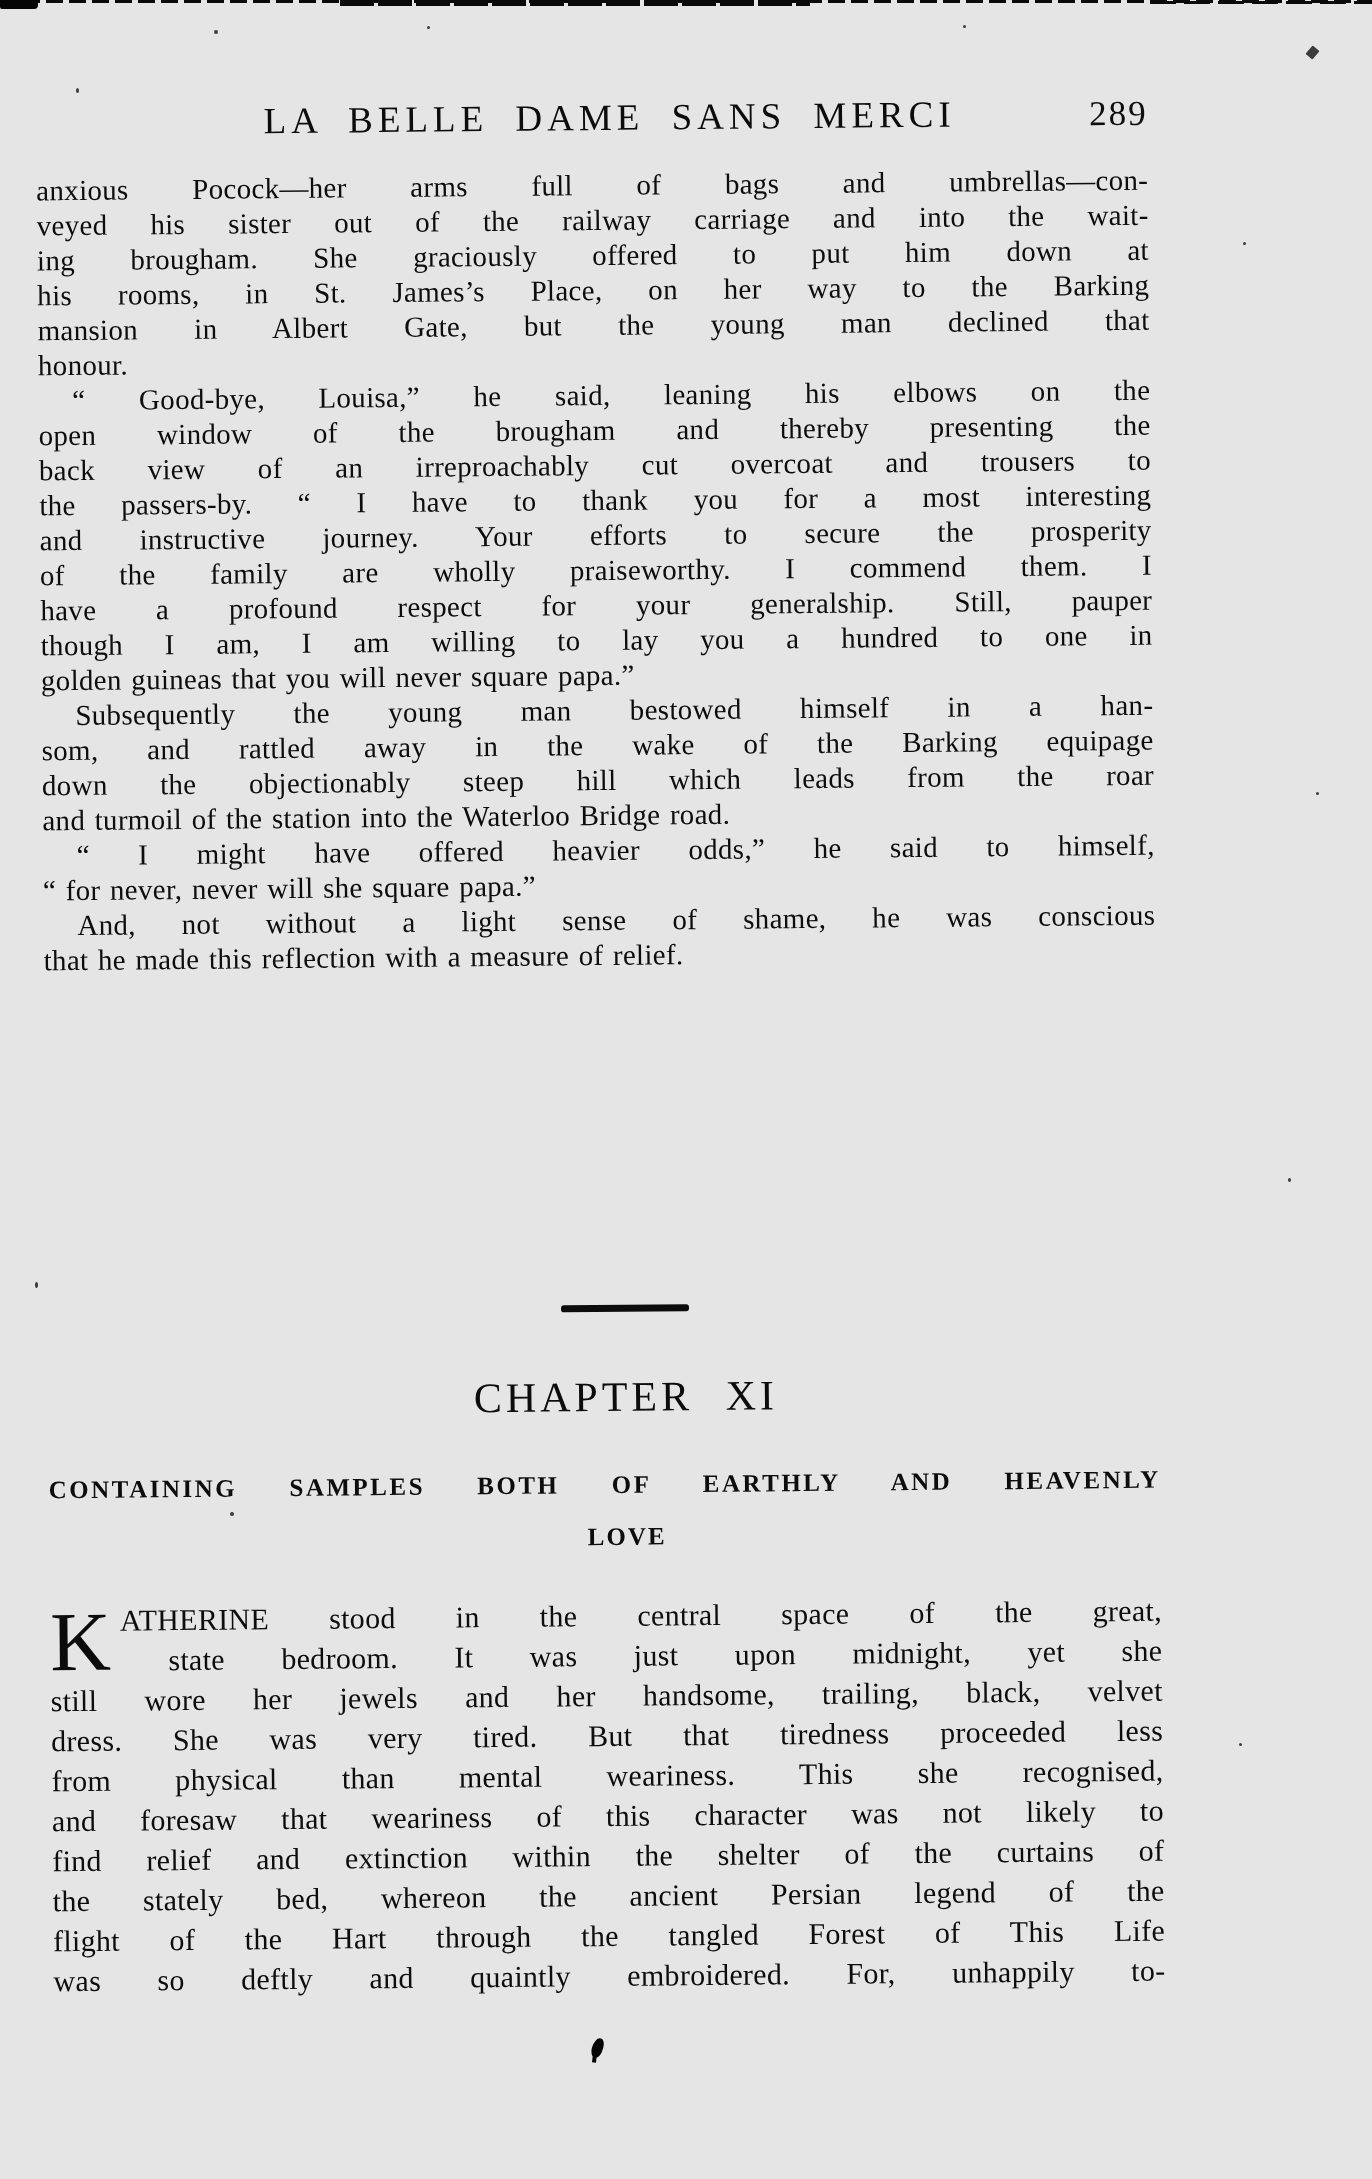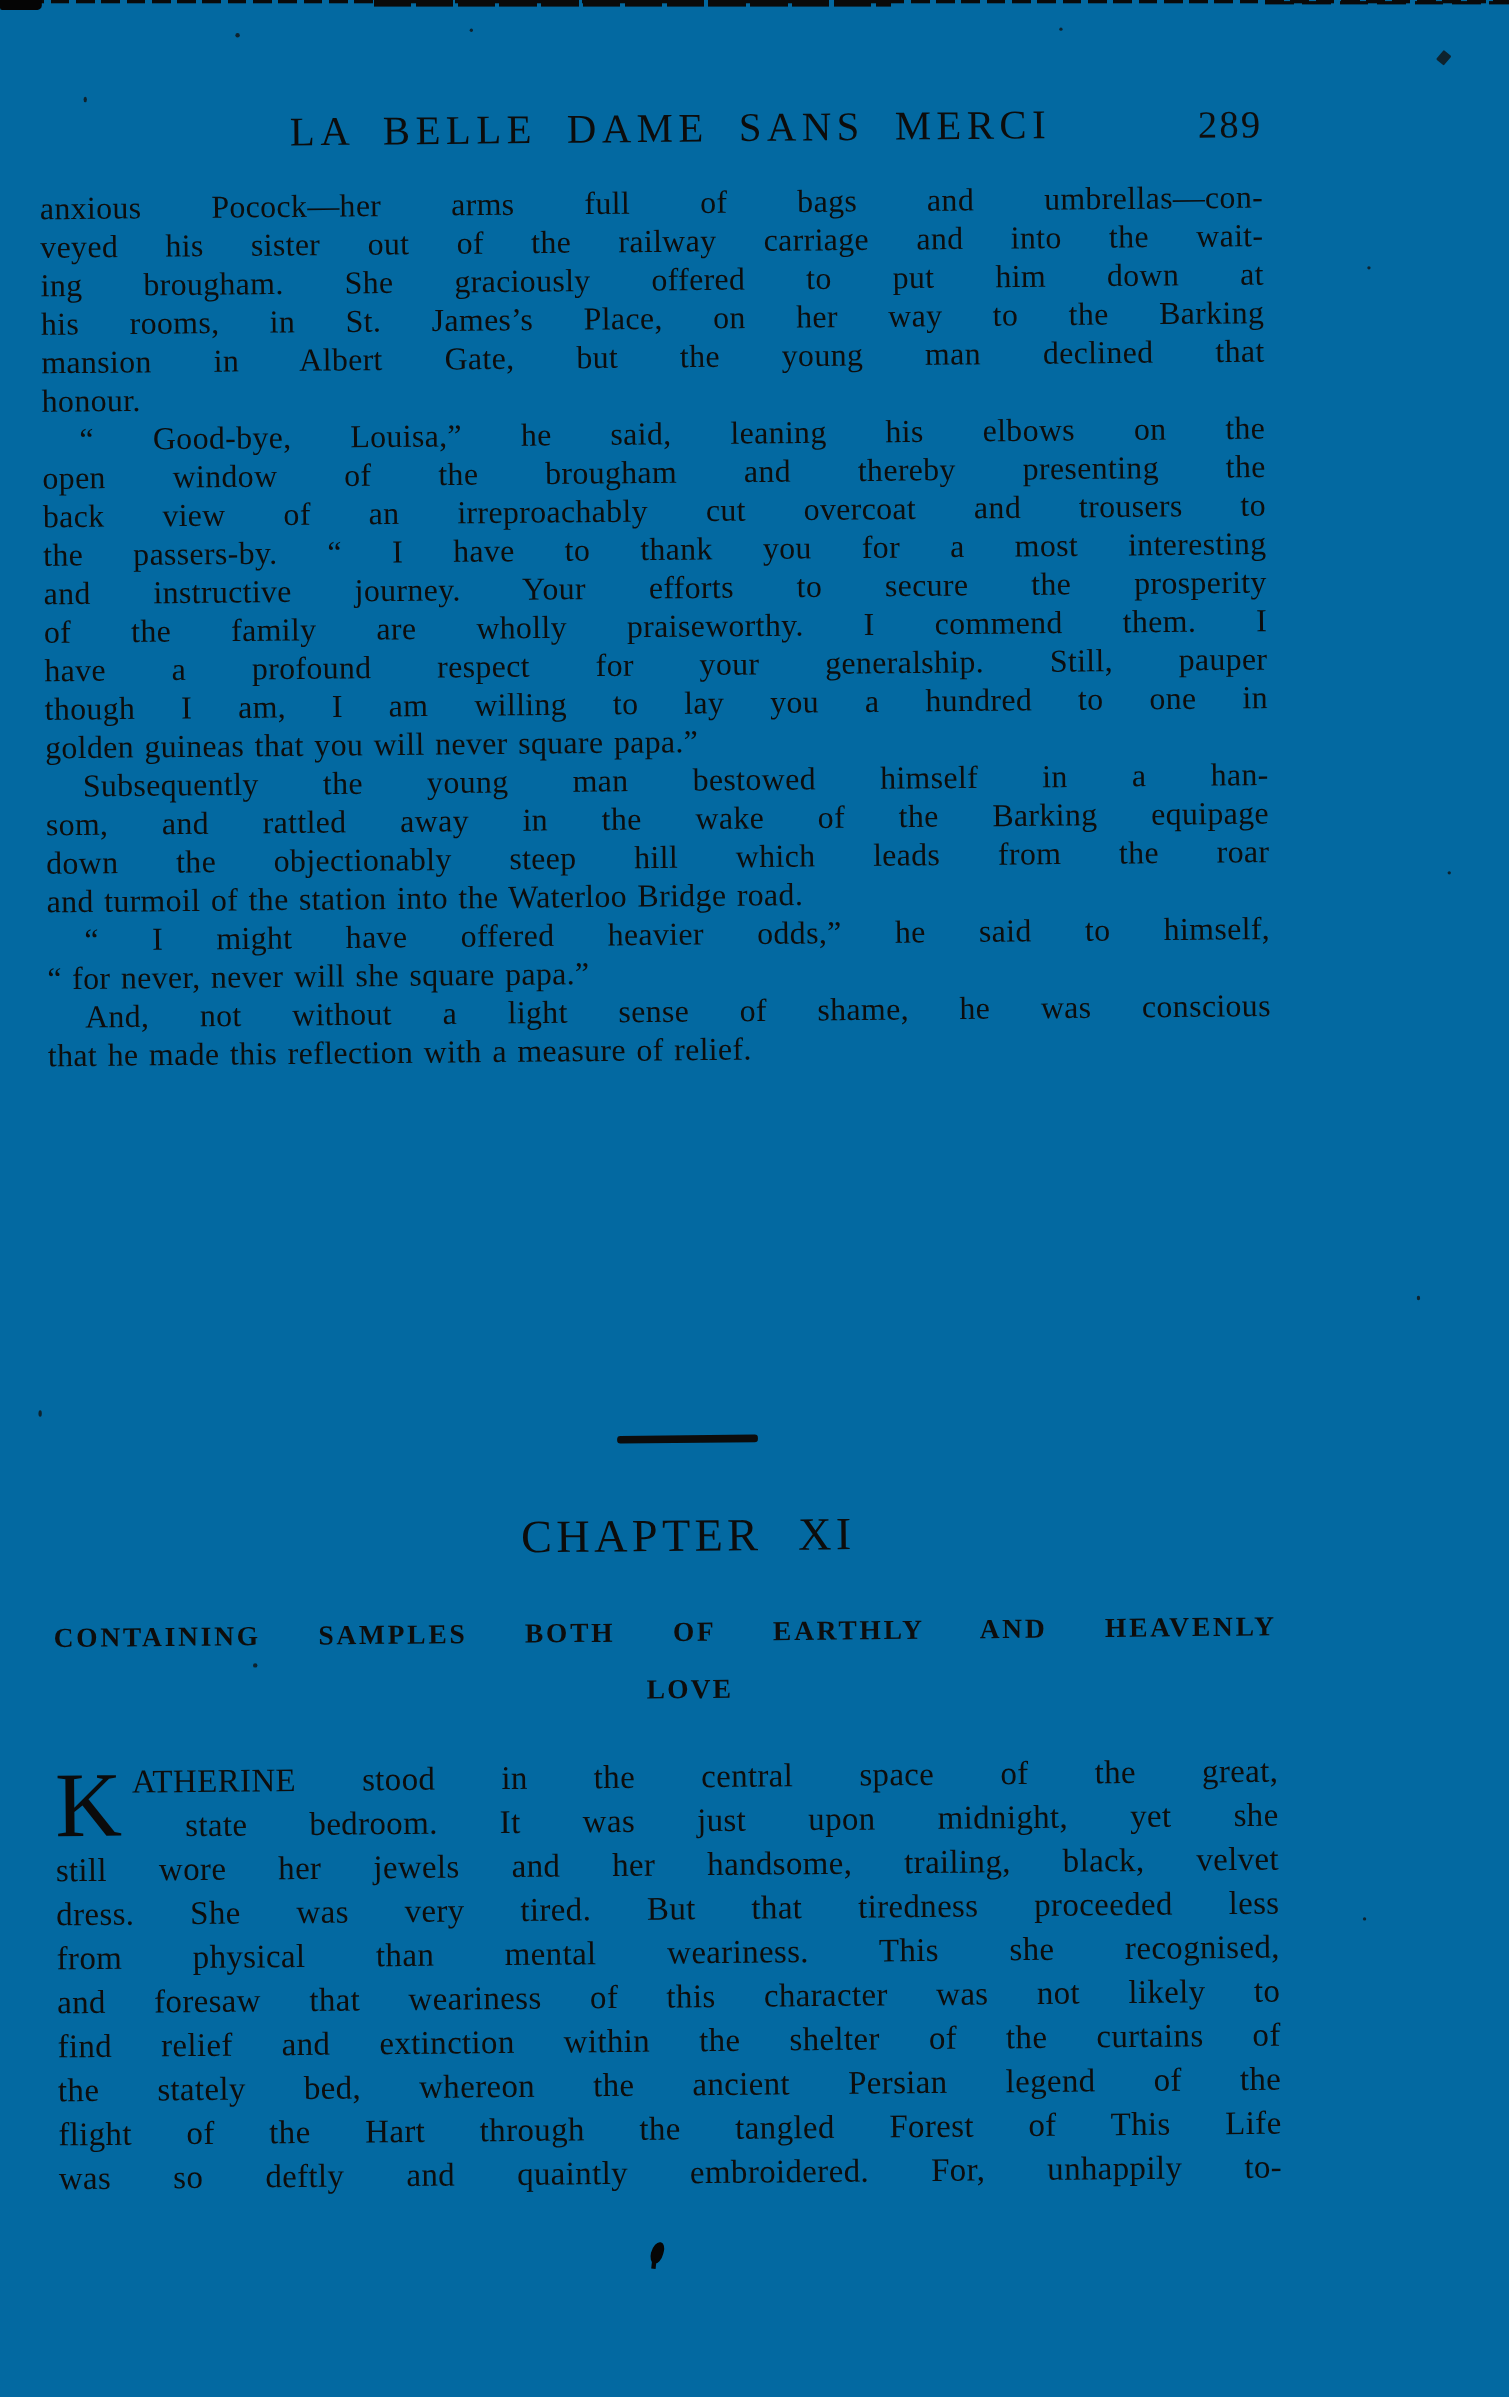--- a/index.html
+++ b/index.html
@@ -1,21 +1,21 @@
 <!DOCTYPE html>
 <html><head>
 <meta charset="utf-8">
 <style>
   html, body { margin:0; padding:0; overflow:hidden; }
   body {
     width:1372px; height:2179px; position:relative;
     background:#ffffff; color:#0e0e0e;
     font-family:"Liberation Serif", "DejaVu Serif", serif;
   }
-  .page { position:absolute; inset:0; background:#0369a1; }
+  .page { position:absolute; inset:0; background:#e5e5e5; }
 
   
   .content {
     position:absolute; left:45px; top:0; width:1112px;
     transform:rotate(-0.55deg); transform-origin:50% 55%;
   }
 
   .running-header { position:relative; margin-top:96px; height:46px; }
   .header-title {
     position:absolute; left:50%; transform:translateX(calc(-50% + 18px));

